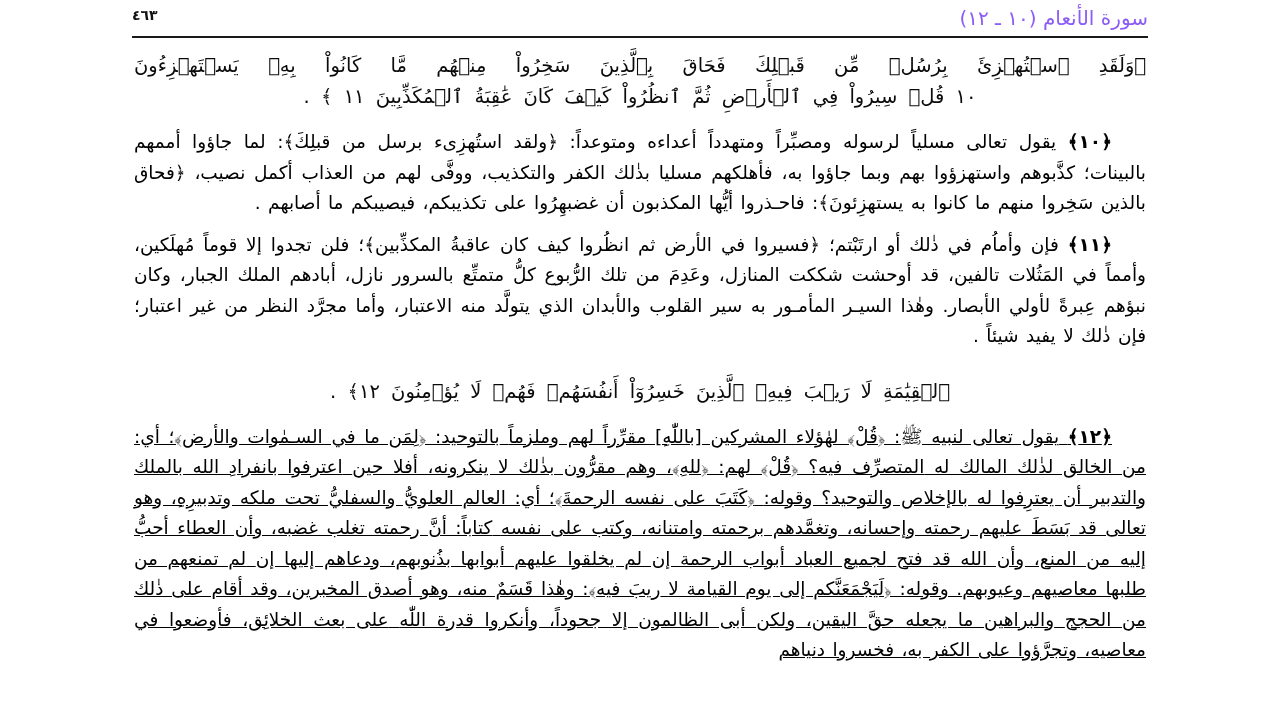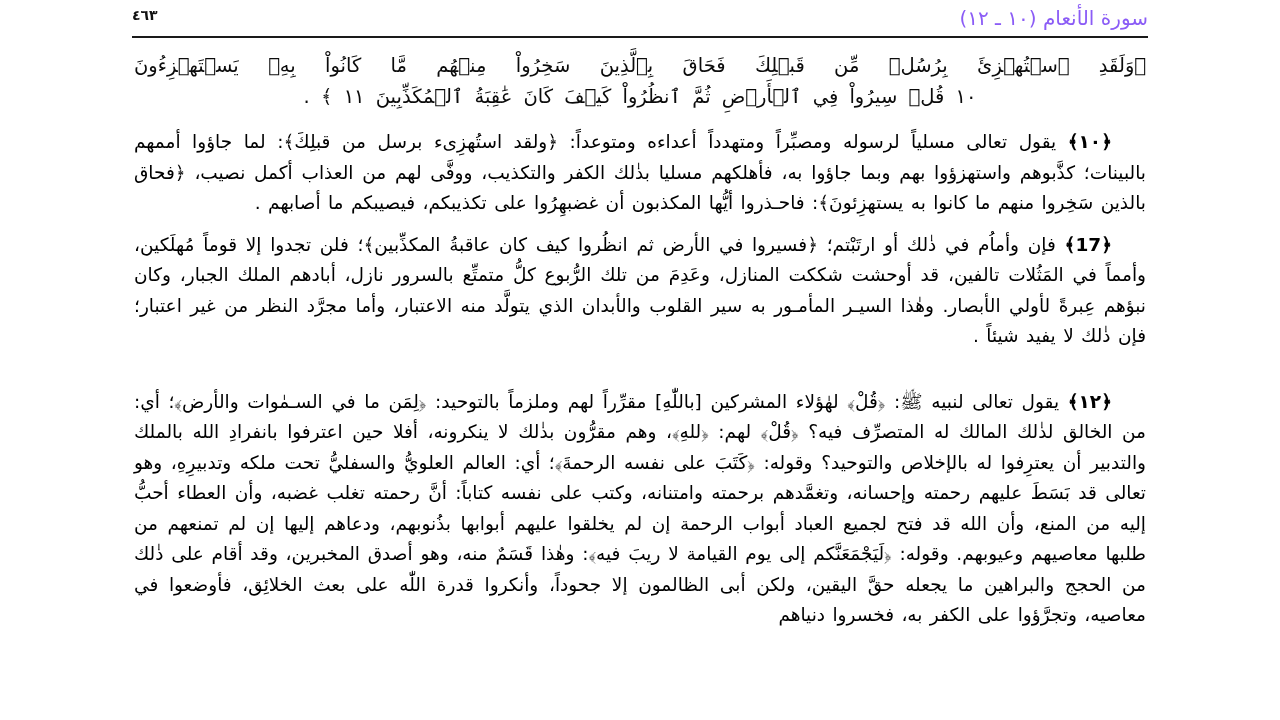--- a/index.html
+++ b/index.html
@@ -98,21 +98,21 @@
     direction: rtl;
     text-align: justify;
     text-align-last: right;
     font-size: 18.5px;
     line-height: 30.5px;
     letter-spacing: 0.1px;
     word-spacing: 1.5px;
     margin: 0 0 2px 0;
     text-indent: 34px;
   }
-  .para.tight { margin-bottom: 8px; }
+  .para.tight { margin-bottom: 8px; text-decoration: underline; }
   .spacer-sm { height: 9px; }
   .spacer-md { height: 18px; }
   .vnum {
     font-weight: bold;
     letter-spacing: 0px;
   }
 
   
   .page { -webkit-font-smoothing: none; }
 </style>
@@ -141,32 +141,33 @@
       <span>يقول تعالى مسلياً لرسوله ومصبِّراً ومتهدداً أعداءه ومتوعداً: ﴿ولقد</span>
       <span>استُهزِىء برسل من قبلِكَ﴾: لما جاؤوا أممهم بالبينات؛ كذَّبوهم واستهزؤوا بهم</span>
       <span>وبما جاؤوا به، فأهلكهم مسليا بذٰلك الكفر والتكذيب، ووفَّى لهم من العذاب أكمل</span>
       <span>نصيب، ﴿فحاق بالذين سَخِروا منهم ما كانوا به يستهزِئونَ﴾: فاحـذروا أيُّها</span>
       <span>المكذبون أن غضبهِرُوا على تكذيبكم، فيصيبكم ما أصابهم .</span>
     </div>
 
     <div class="spacer-sm"></div>
 
     <div class="para">
-      <span class="vnum">﴿17﴾</span>
+      <span class="vnum">﴿١١﴾</span>
       <span>فإن وأماُم في ذٰلك أو ارتَبْتم؛ ﴿فسيروا في الأرض ثم انظُروا كيف</span>
       <span>كان عاقبةُ المكذِّبين﴾؛ فلن تجدوا إلا قوماً مُهلَكين، وأمماً في المَثُلات تالفين، قد</span>
       <span>أوحشت شككت المنازل، وعَدِمَ من تلك الرُّبوع كلُّ متمتِّع بالسرور نازل، أبادهم</span>
       <span>الملك الجبار، وكان نبؤهم عِبرةً لأولي الأبصار. وهٰذا السيـر المأمـور به سير</span>
       <span>القلوب والأبدان الذي يتولَّد منه الاعتبار، وأما مجرَّد النظر من غير اعتبار؛ فإن</span>
       <span>ذٰلك لا يفيد شيئاً .</span>
     </div>
 
     <div class="spacer-md"></div>
 
     <div class="quran-block">
+      <span class="ln ln-2">ٱلۡقِيَٰمَةِ لَا رَيۡبَ فِيهِۚ ٱلَّذِينَ خَسِرُوٓاْ أَنفُسَهُمۡ فَهُمۡ لَا يُؤۡمِنُونَ ١٢﴾ .</span>
     </div>
 
     <div class="spacer-sm"></div>
 
     <div class="para tight">
       <span class="vnum">﴿١٢﴾</span>
       <span>يقول تعالى لنبيه ﷺ: ﴿قُلْ﴾ لهٰؤلاء المشركين [باللّٰهِ] مقرِّراً لهم وملزماً</span>
       <span>بالتوحيد: ﴿لِمَن ما في السـمٰوات والأرض﴾؛ أي: من الخالق لذٰلك المالك له</span>
       <span>المتصرِّف فيه؟ ﴿قُلْ﴾ لهم: ﴿للهِ﴾، وهم مقرُّون بذٰلك لا ينكرونه، أفلا حين</span>
       <span>اعترفوا بانفرادِ الله بالملك والتدبير أن يعترِفوا له بالإخلاص والتوحيد؟ وقوله:</span>

